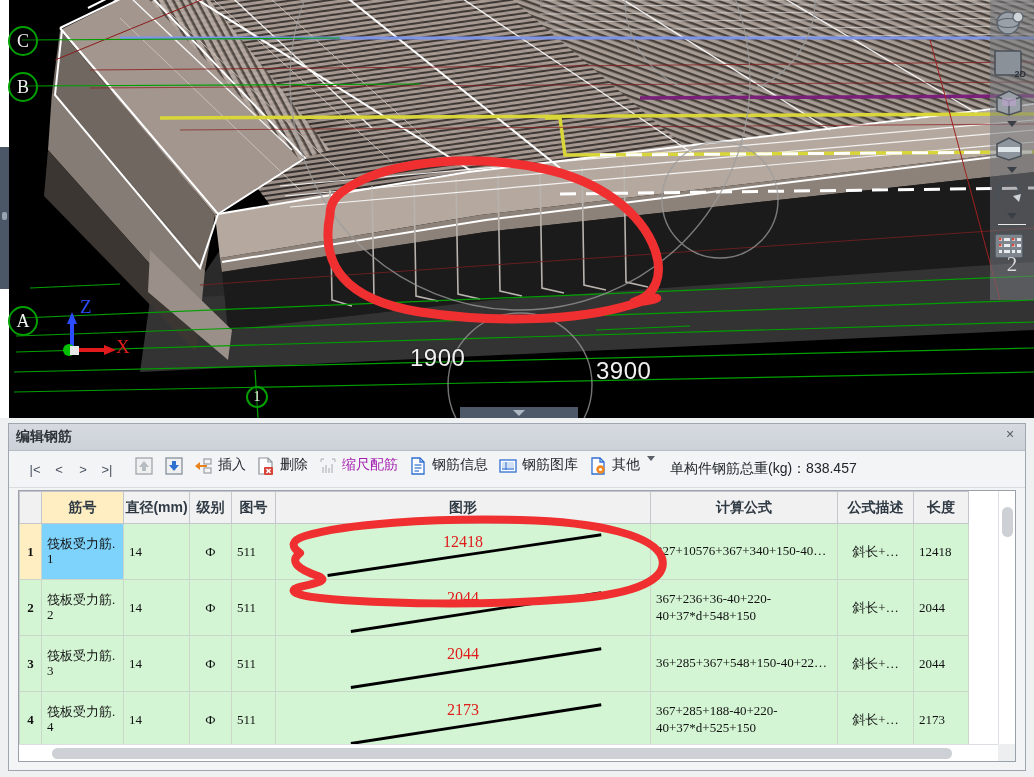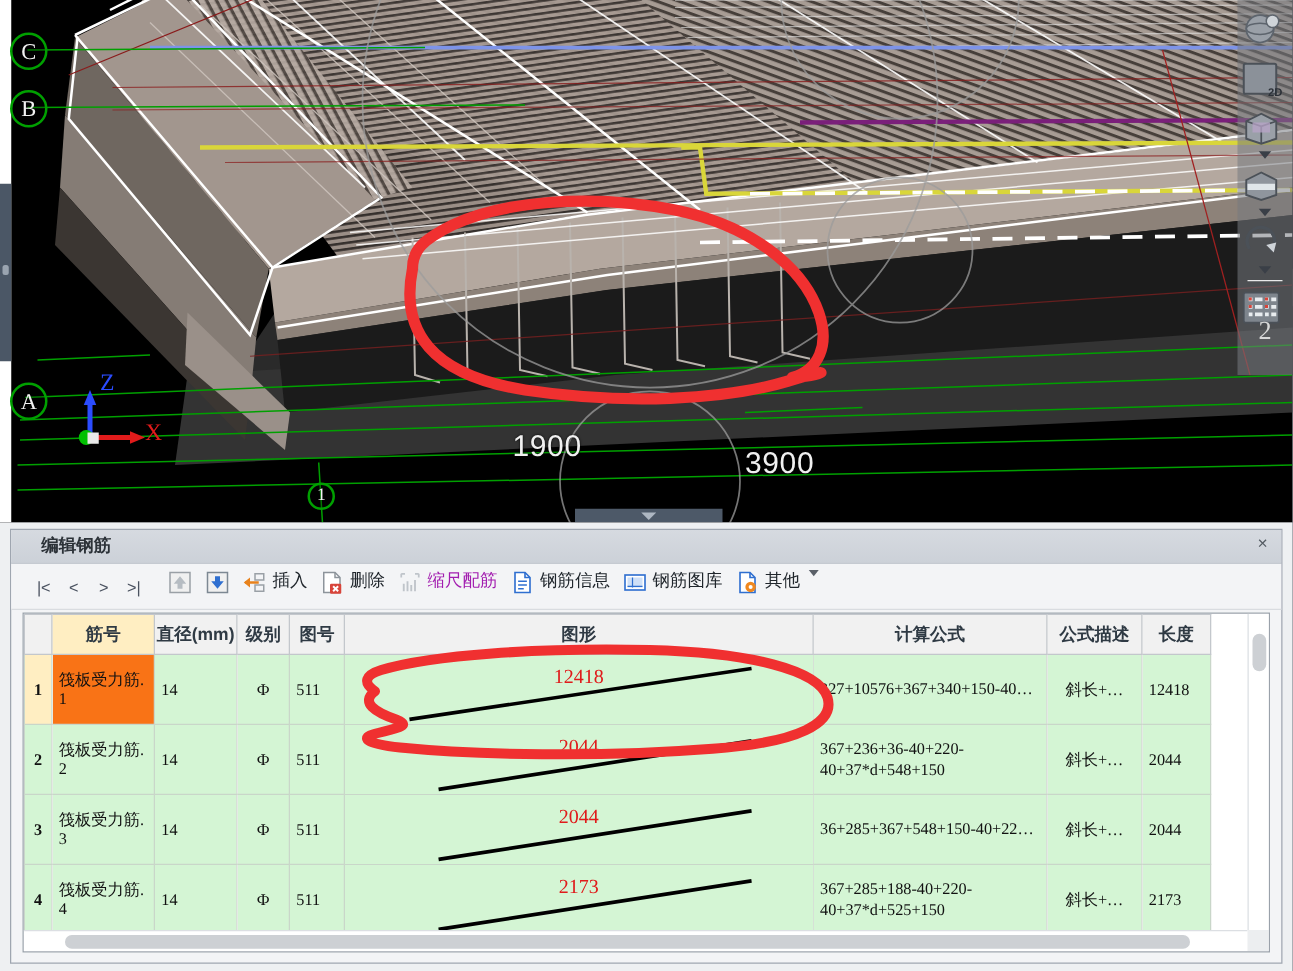--- a/index.html
+++ b/index.html
@@ -109,21 +109,21 @@
     position: absolute; left: 8px; top: 5px; right: 8px; bottom: 6px;
     border: 1px solid #9fa6b0; background: #f3f4f6;
   }
   .panel-titlebar {
     position: relative; height: 27px;
     background: linear-gradient(#d6dae0, #ccd1d8);
     border-bottom: 1px solid #b6bcc5;
     display: flex; align-items: center;
   }
   .panel-title {
-    font-size: 14px; color: #2c3238; font-weight: bold; margin-left: 24px;
+    font-size: 14px; color: #2c3238; font-weight: bold; margin-left: 7px;
   }
   .panel-close {
     position: absolute; right: 6px; top: 1px; width: 18px; height: 18px;
     display: flex; align-items: center; justify-content: center;
     color: #555c63; font-size: 14px; cursor: default;
   }
 
   
   .toolbar {
     height: 37px; display: flex; align-items: center; gap: 0px;
@@ -167,21 +167,21 @@
     border: 1px solid #c9d6c9; background: #d4f5d4; height: 56px;
     font-size: 13px; color: #111; padding: 3px 5px; vertical-align: middle;
     font-family: "Liberation Serif", serif; overflow: hidden;
   }
   td.rownum {
     background: #f1f1f1; text-align: center; color: #4a4a4a;
     font-weight: bold; font-size: 13px; padding: 0;
     font-family: "Liberation Sans", sans-serif;
   }
   tr.selected td.rownum { background: #ffeec2; color: #111; }
-  tr.selected td.name { background: #f97316; }
+  tr.selected td.name { background: #7dd3fc; }
   td.name {
     font-family: "Liberation Sans", sans-serif; font-size: 13px;
     line-height: 1.15; word-break: break-all; vertical-align: top;
     padding-top: 6px;
   }
   td.center { text-align: center; }
   td.shape { padding: 0; position: relative; }
   td.formula { font-size: 11.5px; line-height: 1.25; }
   td.len { font-size: 13px; }
 
@@ -556,20 +556,21 @@
               <path d="M4,2 h8 l4,4 v12 h-12 z" fill="#fff" stroke="#2f6fd0" stroke-width="1.3"></path>
               <path d="M12,2 v4 h4" fill="none" stroke="#2f6fd0" stroke-width="1.3"></path>
               <circle cx="12.5" cy="13.5" r="4.2" fill="#f0881f"></circle>
               <circle cx="12.5" cy="13.5" r="1.6" fill="#fff"></circle>
             </svg>
           </span>
           <span>其他</span>
           <span class="tb-caret"></span>
         </div>
 
+        <div class="tb-total">单构件钢筋总重(kg)：838.457</div>
       </div>
 
       <div class="grid-wrap">
         <table class="grid">
           <colgroup>
             <col style="width:22px">
               <col style="width:82px">
               <col style="width:66px">
             <col style="width:42px">
               <col style="width:44px">

